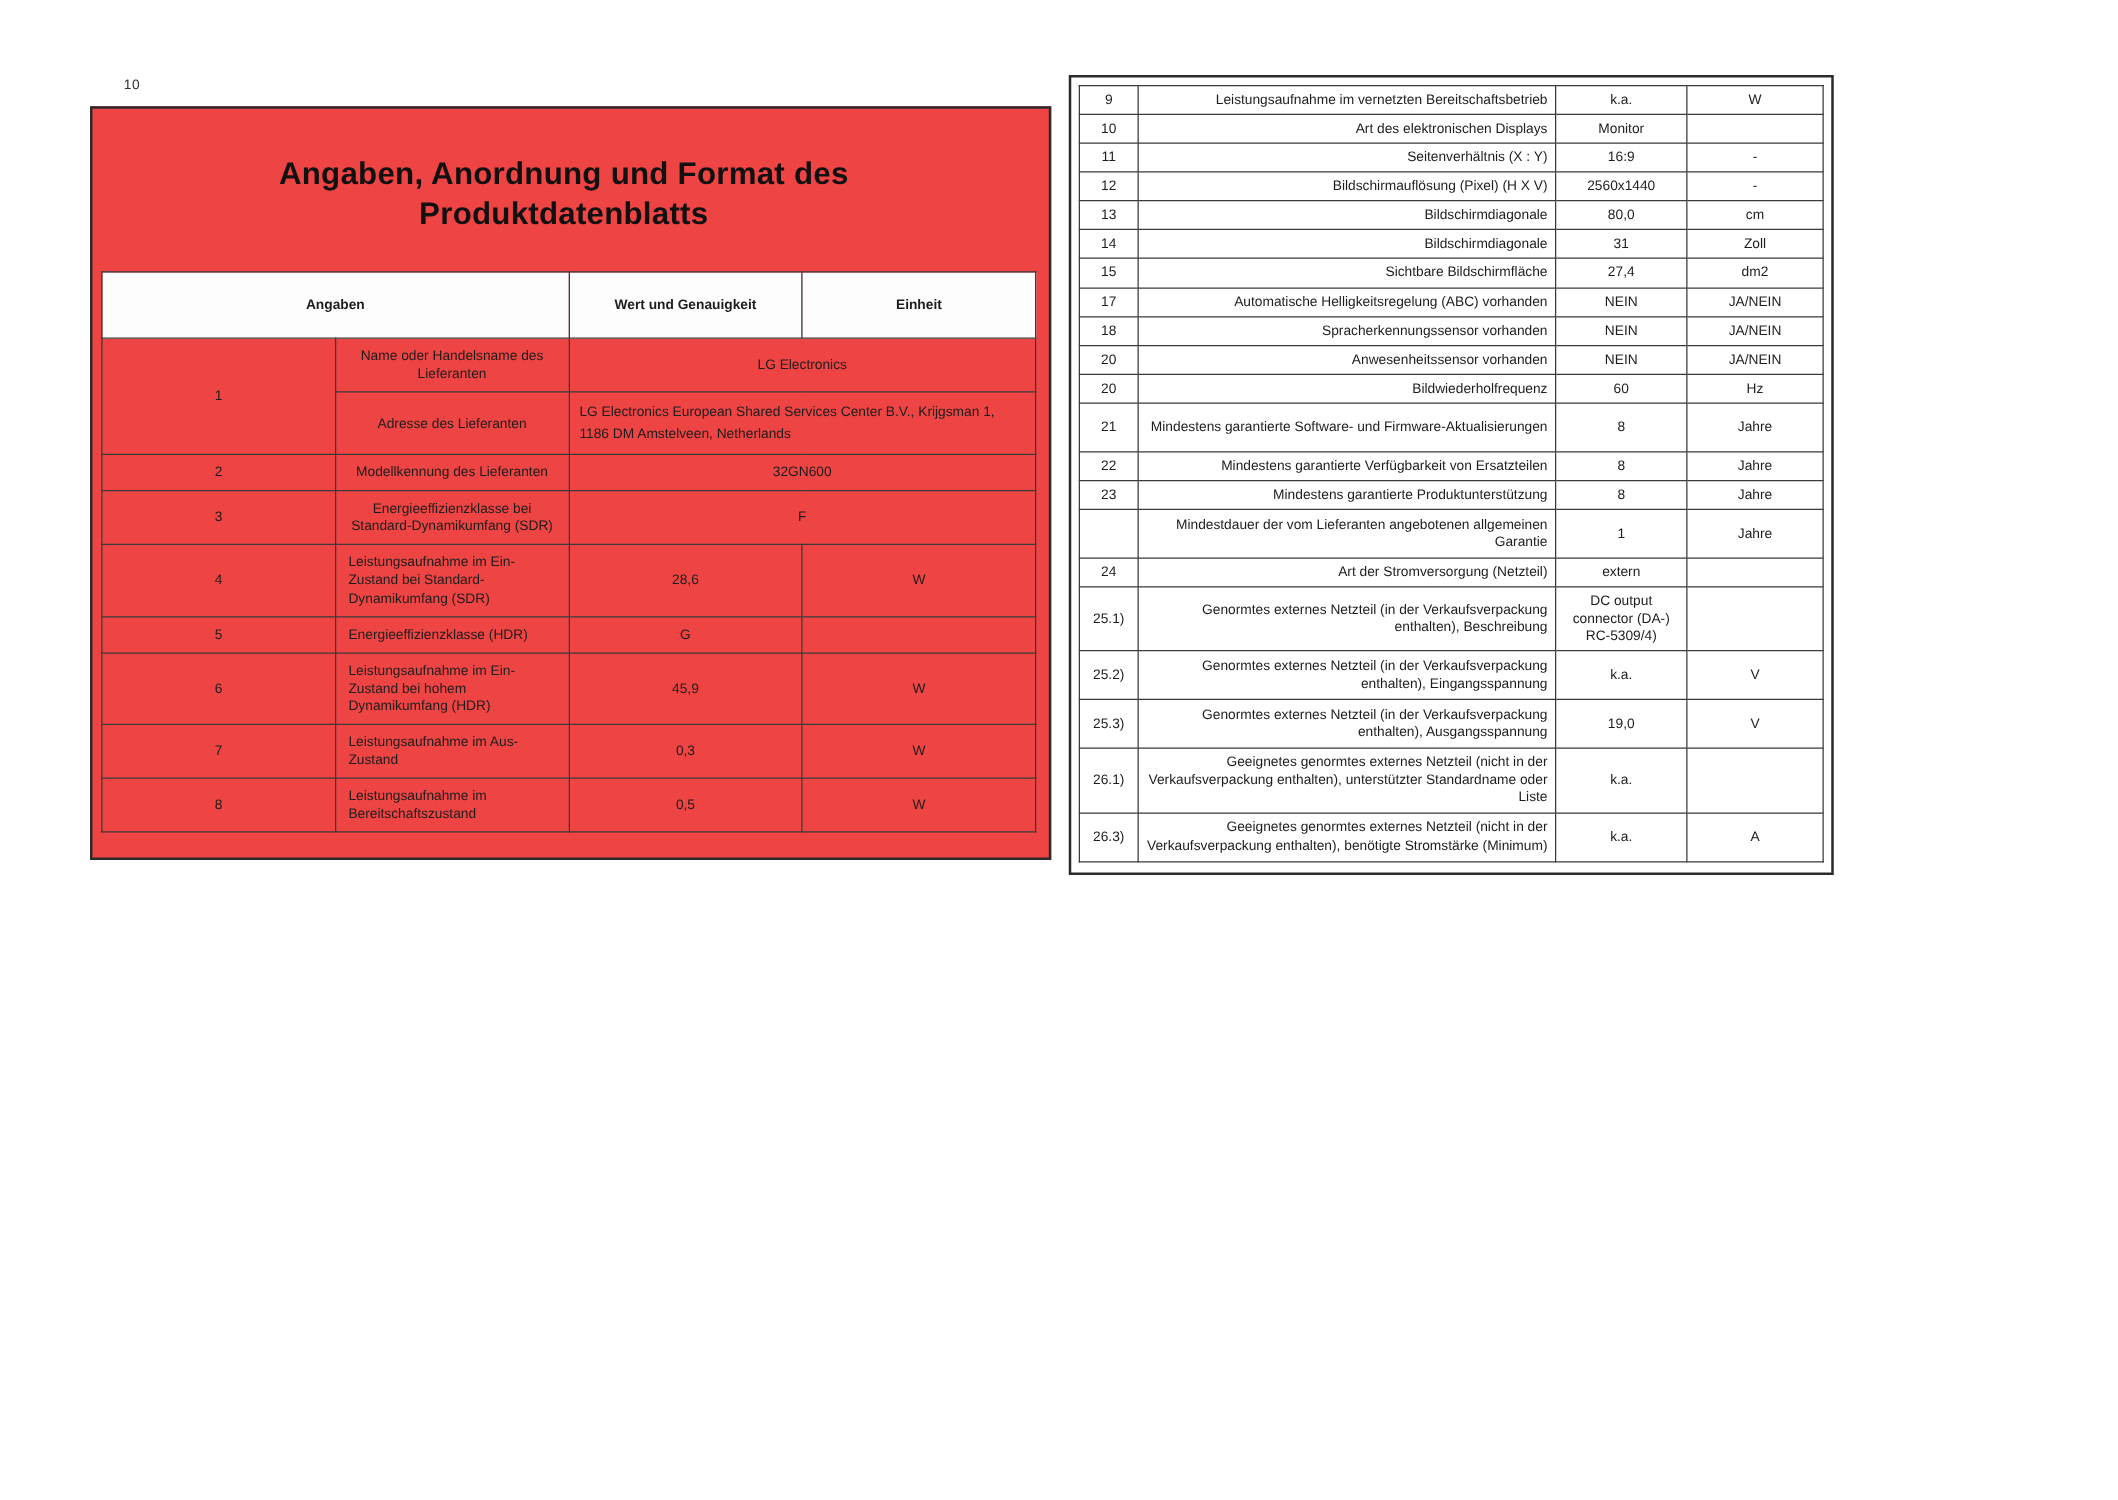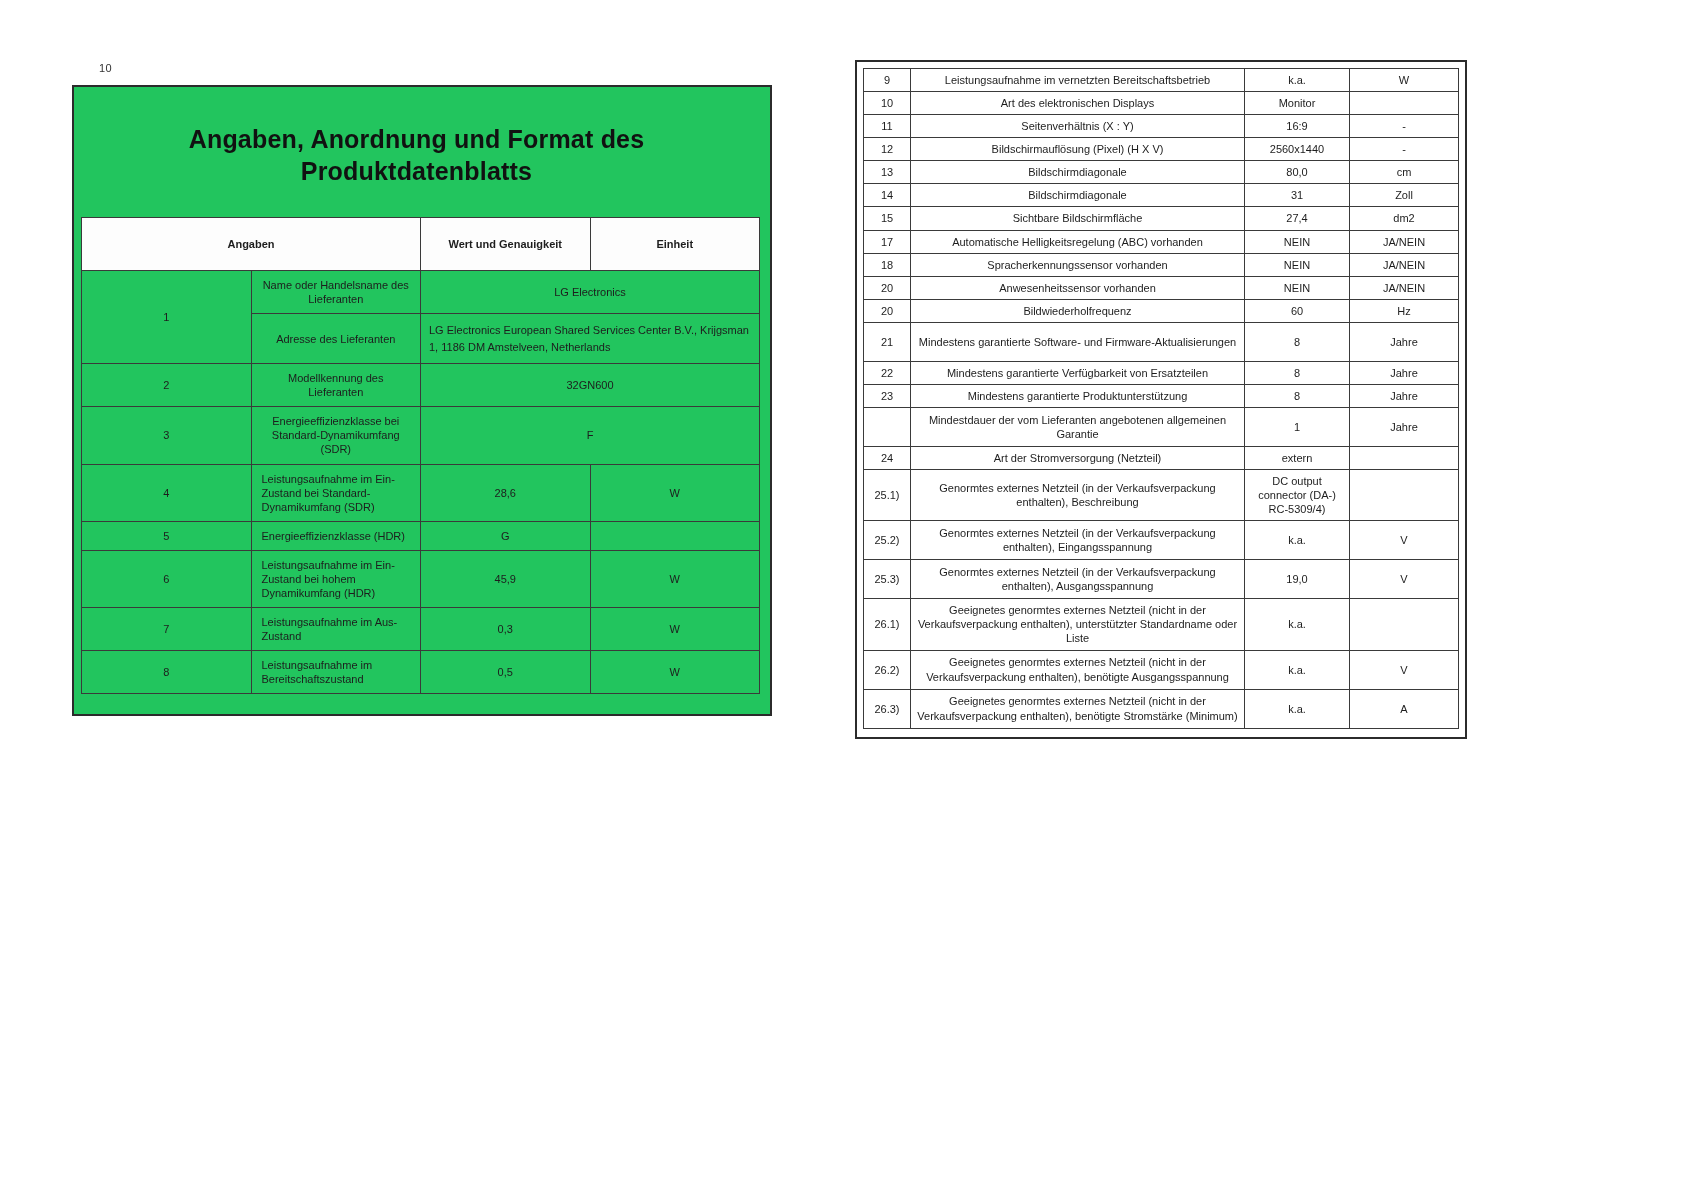--- a/index.html
+++ b/index.html
@@ -16,23 +16,23 @@
     width: 1694px;
     height: 1200px;
     overflow: hidden;
   }
 
   
   .left-doc {
     position: absolute;
     left: 72px;
     top: 85px;
-    width: 700px;
+    width: 769px;
     border: 2px solid #2b2b2b;
-    background: #22c55e;
+    background: #ef4444;
     box-sizing: border-box;
     padding: 16px 14px 8px 3px;
   }
   .page-number {
     position: absolute;
     left: 99px;
     top: 62px;
     font-size: 11px;
     color: #333;
     letter-spacing: 0.5px;
@@ -112,21 +112,21 @@
   .rt td {
     font-size: 9.5px;
     padding: 3px 5px;
     line-height: 1.3;
   }
   .rt td.num {
     text-align: center;
     width: 34px;
   }
   .rt td.desc {
-    text-align: center;
+    text-align: right;
   }
   .rt td.val {
     text-align: center;
     width: 92px;
   }
   .rt td.unit {
     text-align: center;
     width: 96px;
   }
   .rt tr.tall td { height: 30px; }
@@ -321,26 +321,20 @@
             <td class="val">19,0</td>
             <td class="unit">V</td>
           </tr>
           <tr class="xtall">
             <td class="num">26.1)</td>
             <td class="desc">Geeignetes genormtes externes Netzteil (nicht in der Verkaufsverpackung enthalten), unterstützter Standardname oder Liste</td>
             <td class="val">k.a.</td>
             <td class="unit"></td>
           </tr>
           <tr class="tall">
-            <td class="num">26.2)</td>
-            <td class="desc">Geeignetes genormtes externes Netzteil (nicht in der Verkaufsverpackung enthalten), benötigte Ausgangsspannung</td>
-            <td class="val">k.a.</td>
-            <td class="unit">V</td>
-          </tr>
-          <tr class="tall">
             <td class="num">26.3)</td>
             <td class="desc">Geeignetes genormtes externes Netzteil (nicht in der Verkaufsverpackung enthalten), benötigte Stromstärke (Minimum)</td>
             <td class="val">k.a.</td>
             <td class="unit">A</td>
           </tr>
         </tbody>
     </table>
   </div>
 
 </div>

